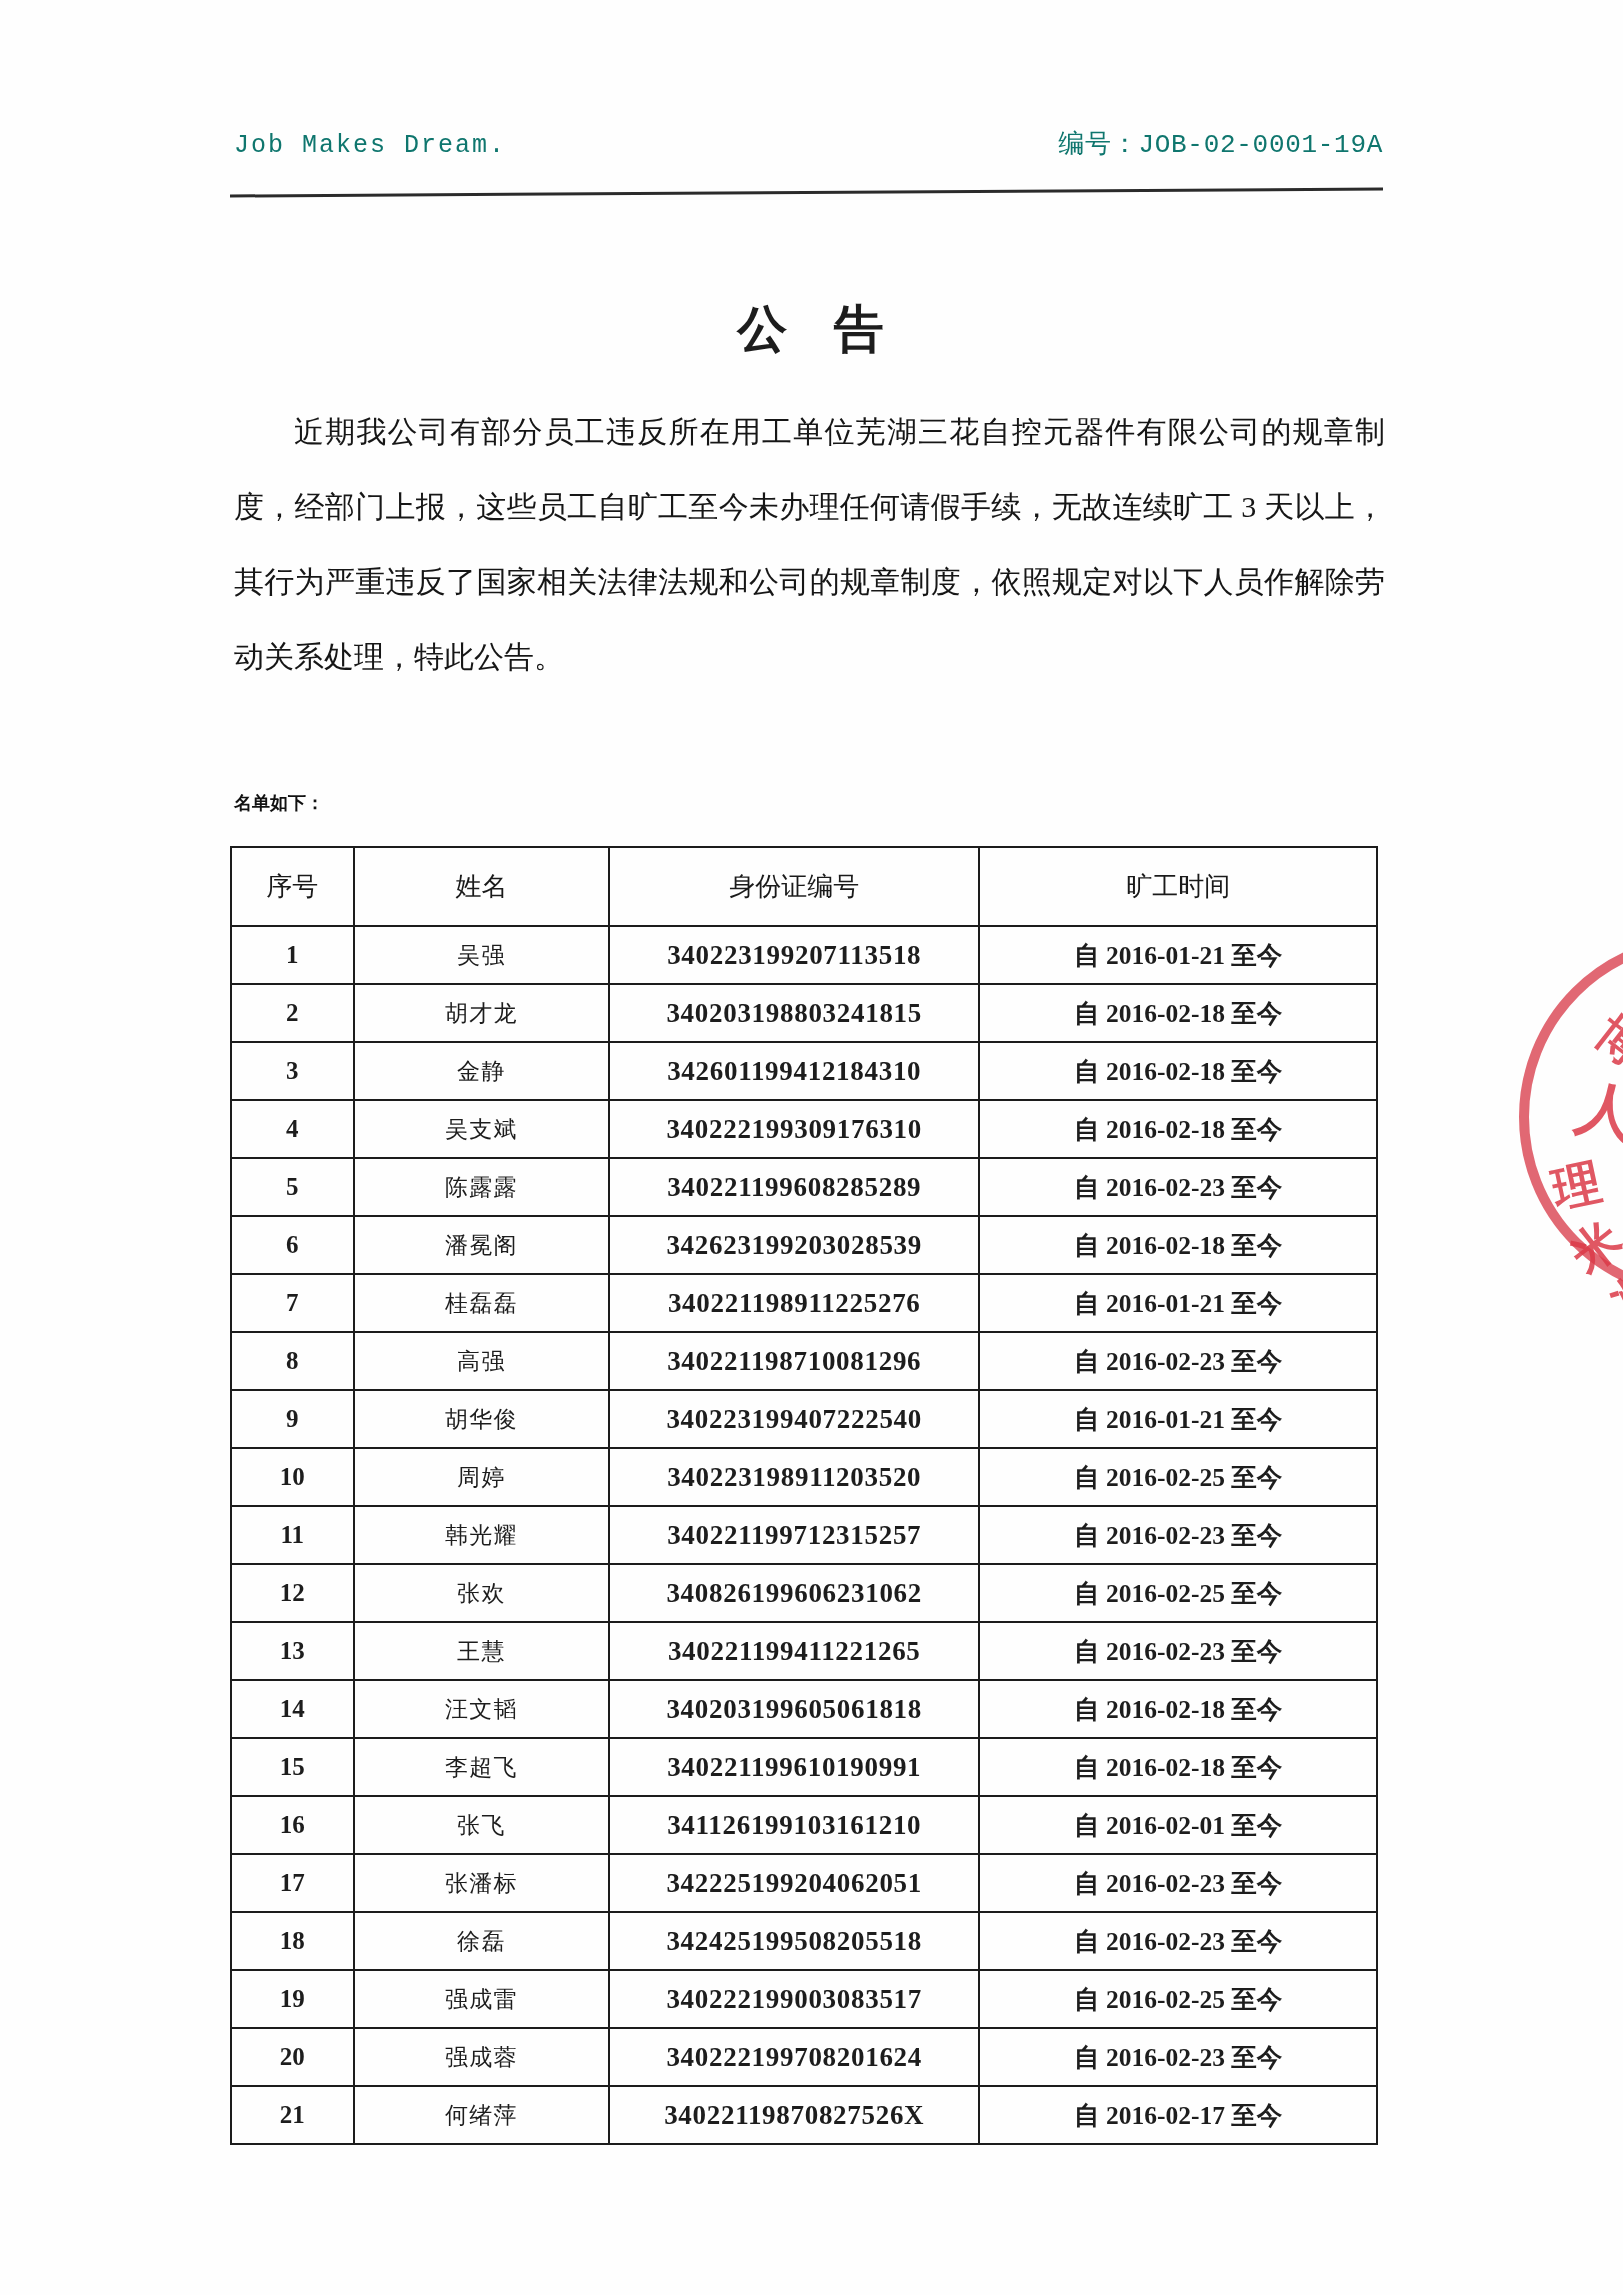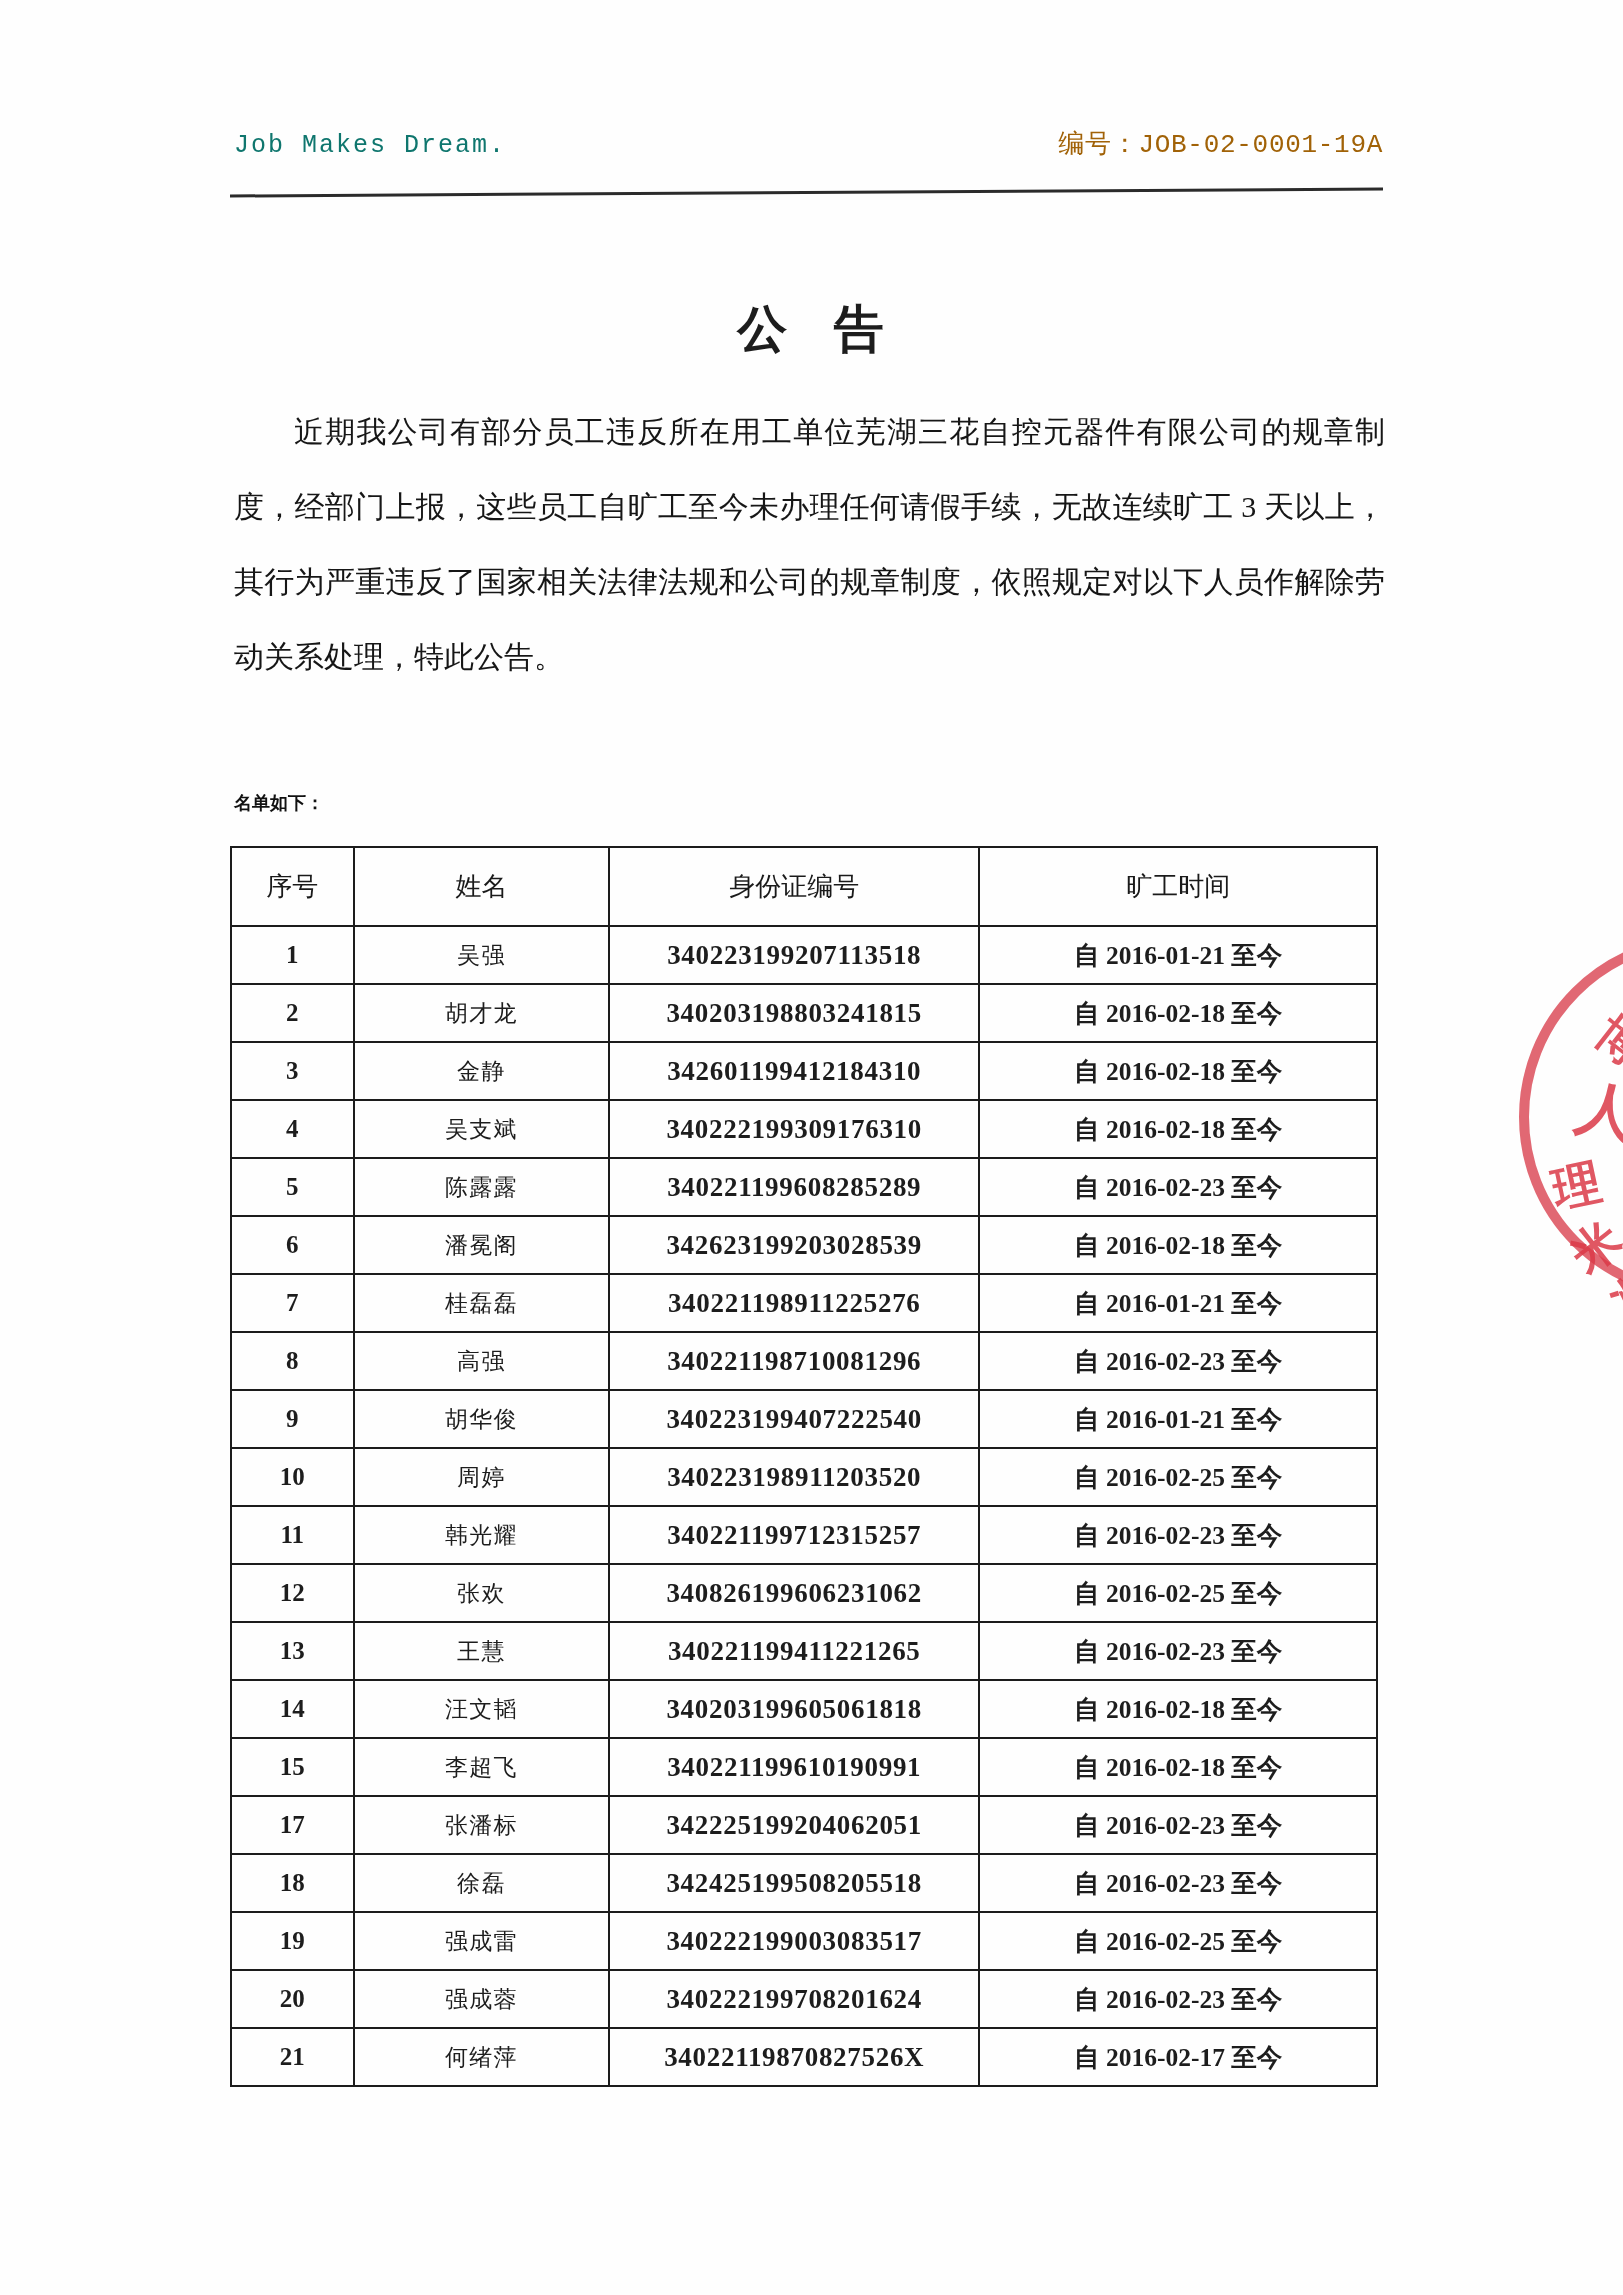--- a/index.html
+++ b/index.html
@@ -15,21 +15,21 @@
   .masthead{
     position:absolute;top:126px;left:234px;width:1149px;
     display:flex;justify-content:space-between;align-items:baseline;
   }
   .brand{
     font-family:"Liberation Mono", monospace;
     font-size:25px;letter-spacing:2px;color:#0f766e;
   }
   .doc-number{
     font-family:"Liberation Mono", monospace;
-    font-size:26px;letter-spacing:0.7px;color:#a16207;
+    font-size:26px;letter-spacing:0.7px;color:#0f766e;
   }
   .rule{
     position:absolute;top:191px;left:230px;width:1153px;height:3.3px;
     background:#2b2b2b;transform:rotate(-0.35deg);
   }
   
   .doc-title{
     position:absolute;top:262px;left:236px;width:1149px;
     text-align:center;
     font-size:50px;font-weight:700;letter-spacing:17px;
@@ -198,20 +198,26 @@
           <td class="id">340203199605061818</td>
           <td class="date">自 2016-02-18 至今</td>
         </tr>
         <tr>
           <td class="idx">15</td>
           <td class="name">李超飞</td>
           <td class="id">340221199610190991</td>
           <td class="date">自 2016-02-18 至今</td>
         </tr>
         <tr>
+          <td class="idx">16</td>
+          <td class="name">张飞</td>
+          <td class="id">341126199103161210</td>
+          <td class="date">自 2016-02-01 至今</td>
+        </tr>
+        <tr>
           <td class="idx">17</td>
           <td class="name">张潘标</td>
           <td class="id">342225199204062051</td>
           <td class="date">自 2016-02-23 至今</td>
         </tr>
         <tr>
           <td class="idx">18</td>
           <td class="name">徐磊</td>
           <td class="id">342425199508205518</td>
           <td class="date">自 2016-02-23 至今</td>

